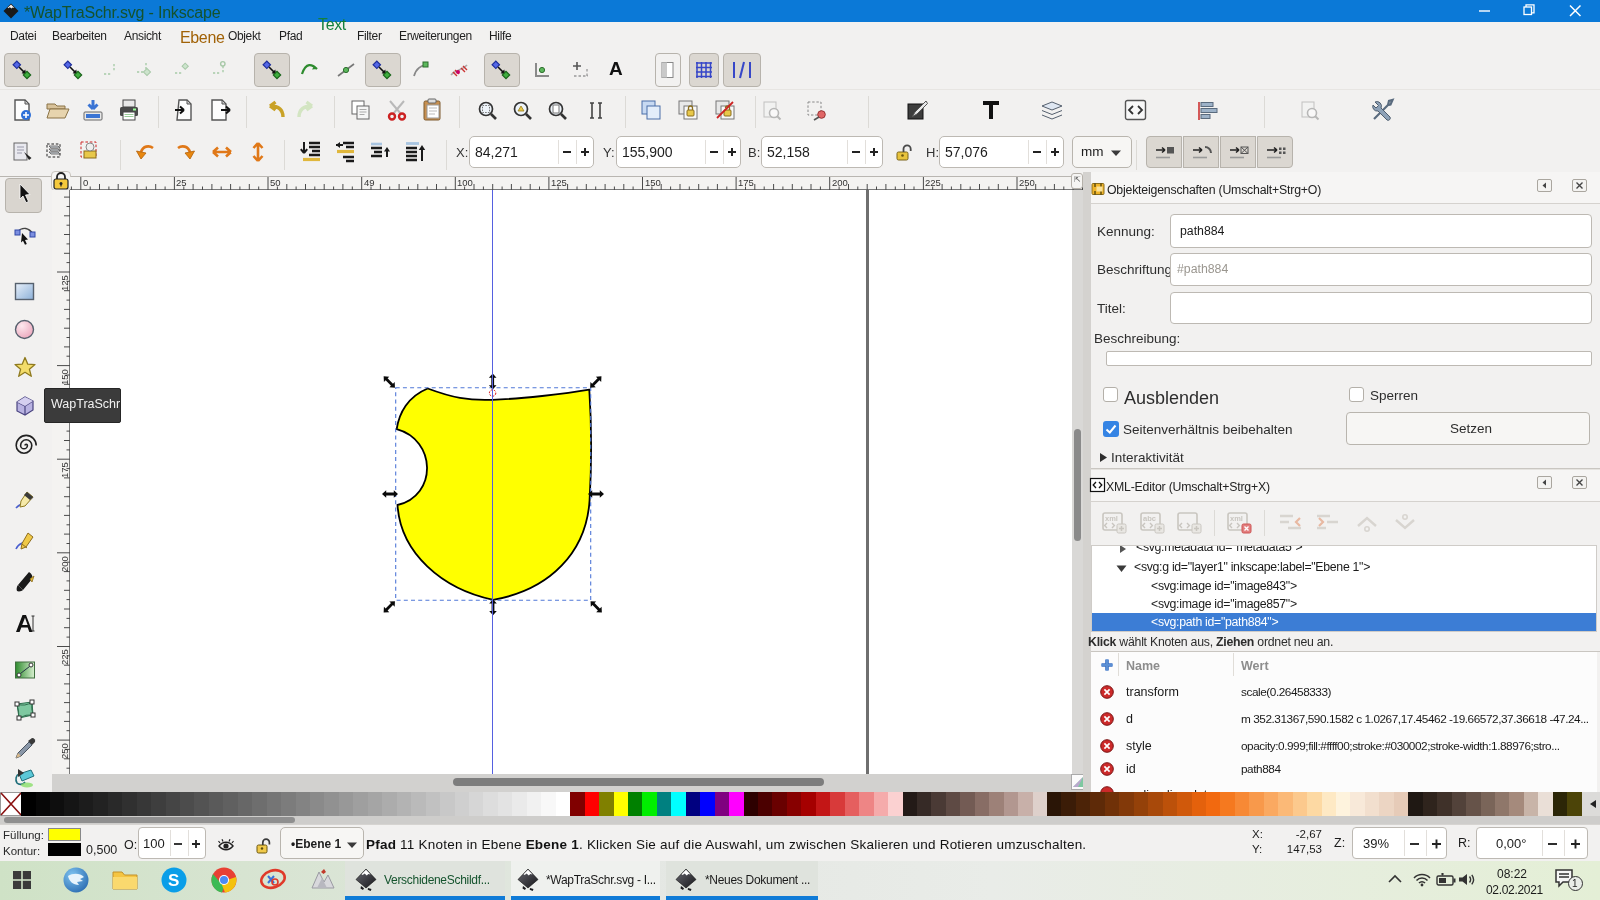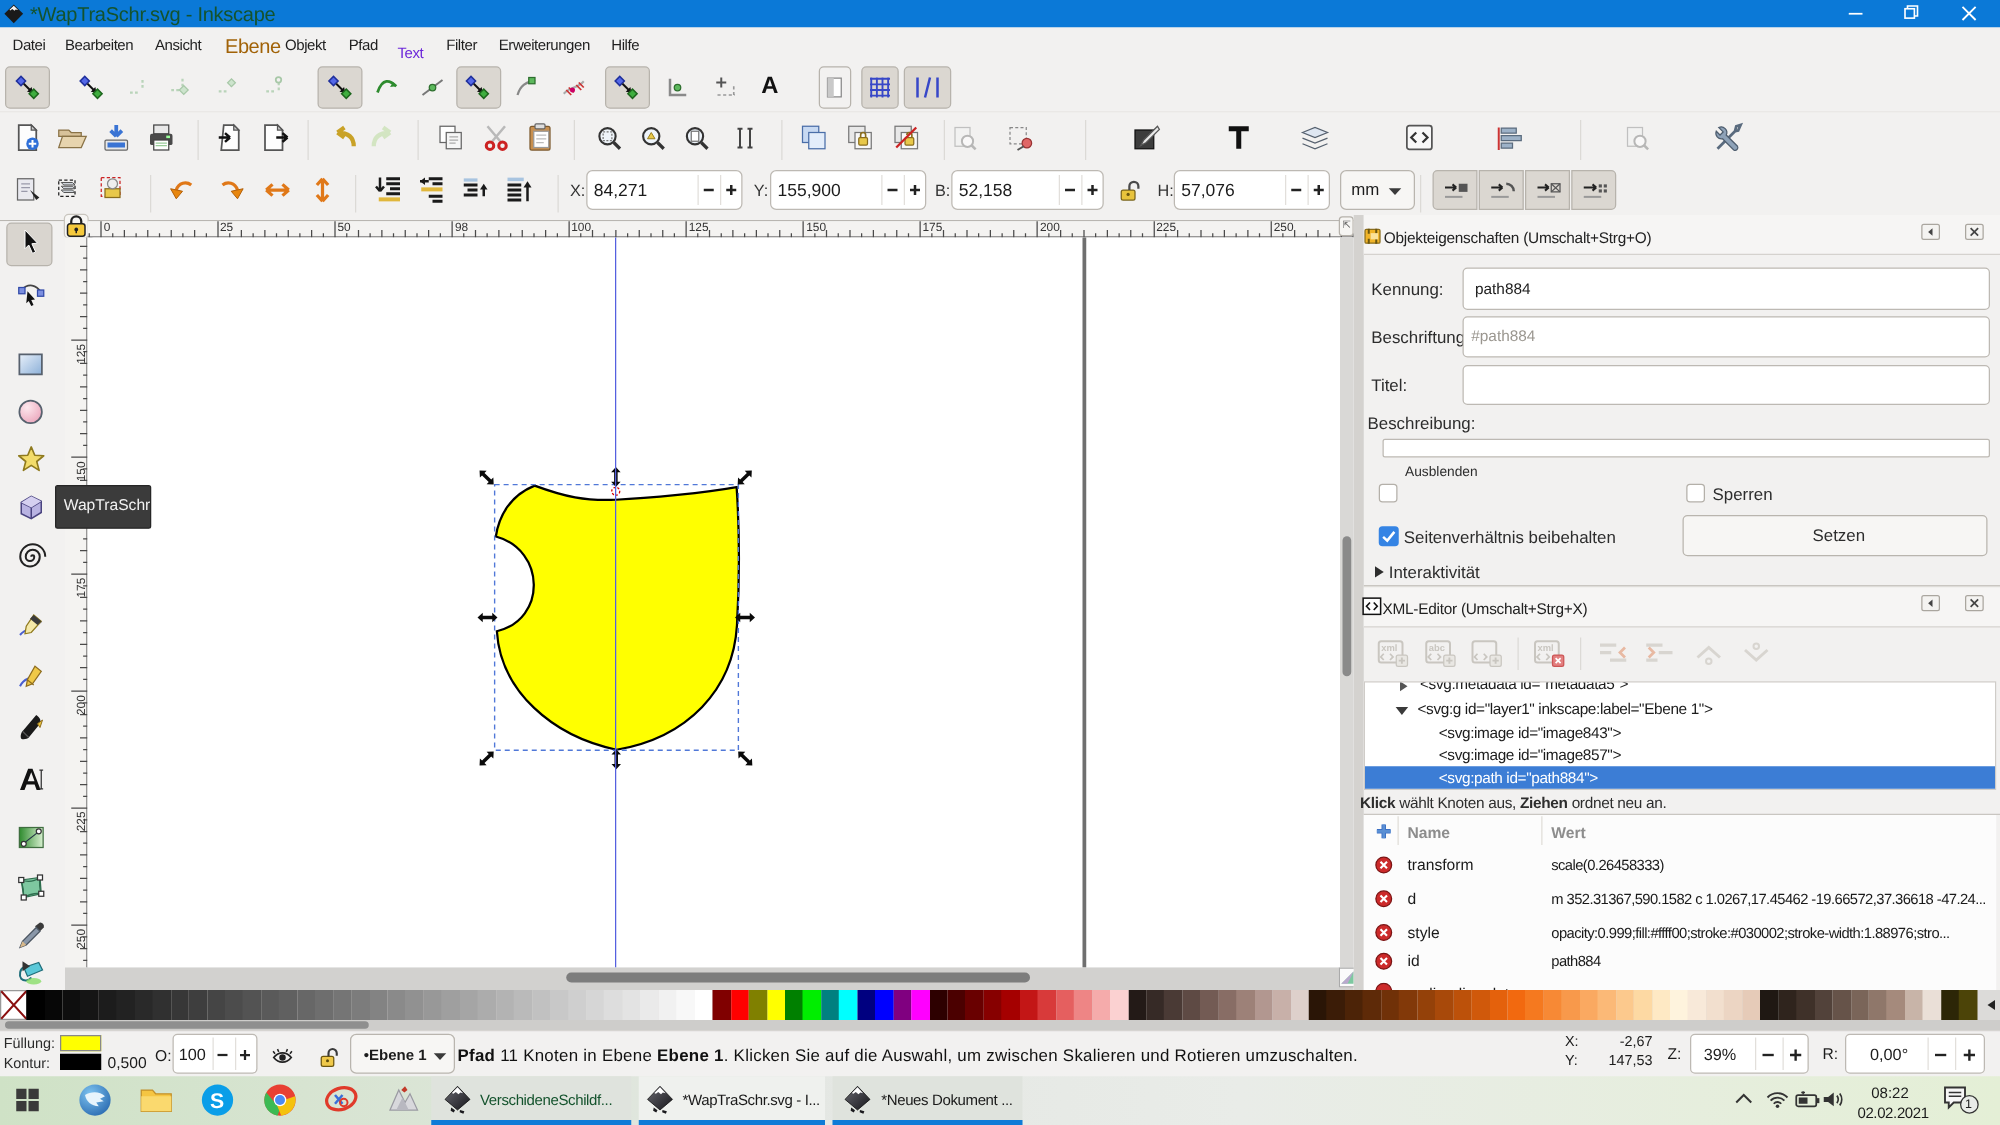--- a/index.html
+++ b/index.html
@@ -26,21 +26,21 @@
  <path d="M51 7 v-2.2 h8 v8 h-2.2" fill="none" stroke="#fff" stroke-width="1.3"></path>
  <path d="M95 5.5 L105.5 16 M105.5 5.5 L95 16" stroke="#fff" stroke-width="1.5"></path>
 </svg>
 <div class="a" style="left:0;top:22px;width:1600px;height:26px;background:#f2f1f0"></div>
 <div class="tx" style="left:10px;top:29px;font-size:12px;letter-spacing:-0.35px;color:#1f1f1f">Datei</div>
 <div class="tx" style="left:52px;top:29px;font-size:12px;letter-spacing:-0.35px;color:#1f1f1f">Bearbeiten</div>
 <div class="tx" style="left:124px;top:29px;font-size:12px;letter-spacing:-0.35px;color:#1f1f1f">Ansicht</div>
 <div class="tx" style="left:180px;top:29px;font-size:16px;letter-spacing:-0.35px;color:#a16207">Ebene</div>
 <div class="tx" style="left:228px;top:29px;font-size:12px;letter-spacing:-0.35px;color:#1f1f1f">Objekt</div>
 <div class="tx" style="left:279px;top:29px;font-size:12px;letter-spacing:-0.35px;color:#1f1f1f">Pfad</div>
-<div class="tx" style="left:318px;top:35px;font-size:12px;letter-spacing:-0.35px;color:#6d28d9">Text</div>
+<div class="tx" style="left:318px;top:16px;font-size:16px;letter-spacing:-0.35px;color:#15803d">Text</div>
 <div class="tx" style="left:357px;top:29px;font-size:12px;letter-spacing:-0.35px;color:#1f1f1f">Filter</div>
 <div class="tx" style="left:399px;top:29px;font-size:12px;letter-spacing:-0.35px;color:#1f1f1f">Erweiterungen</div>
 <div class="tx" style="left:489px;top:29px;font-size:12px;letter-spacing:-0.35px;color:#1f1f1f">Hilfe</div>
 <div class="a" style="left:0;top:48px;width:1600px;height:42px;background:#f2f1f0;border-bottom:1px solid #e7e5e2;box-sizing:border-box"></div>
 <div class="btn" style="left:4px;top:53px;width:36px;height:34px"></div>
 <div class="btn" style="left:254px;top:53px;width:36px;height:34px"></div>
 <div class="btn" style="left:365px;top:53px;width:36px;height:34px"></div>
 <div class="btn" style="left:484px;top:53px;width:36px;height:34px"></div>
 <div class="btn" style="left:655px;top:53px;width:26px;height:34px;background:#f2f1f0"></div>
 <div class="btn" style="left:689px;top:53px;width:30px;height:34px;background:#dbd7d1"></div>
@@ -502,21 +502,21 @@
     <circle cx="8" cy="11.5" r="1.5" fill="#222"></circle>
     <path d="M8 12.5 v2" stroke="#222" stroke-width="1.2"></path>
   </svg>
 <div class="a" style="left:70px;top:177px;width:1015px;height:13px;background:#f4f3f1;border-bottom:1px solid #7a7a7a;box-sizing:border-box"></div>
 <svg class="a" style="left:0;top:0" width="1600" height="200" viewBox="0 0 1600 200">
     <path d="M71.4 186.5 v3.5 M80.8 177 v13 M90.2 186.5 v3.5 M99.5 184 v6 M108.9 186.5 v3.5 M118.2 184 v6 M127.6 186.5 v3.5 M137.0 184 v6 M146.3 186.5 v3.5 M155.7 184 v6 M165.1 186.5 v3.5 M174.4 177 v13 M183.8 186.5 v3.5 M193.1 184 v6 M202.5 186.5 v3.5 M211.9 184 v6 M221.2 186.5 v3.5 M230.6 184 v6 M239.9 186.5 v3.5 M249.3 184 v6 M258.7 186.5 v3.5 M268.0 177 v13 M277.4 186.5 v3.5 M286.8 184 v6 M296.1 186.5 v3.5 M305.5 184 v6 M314.8 186.5 v3.5 M324.2 184 v6 M333.6 186.5 v3.5 M342.9 184 v6 M352.3 186.5 v3.5 M361.7 177 v13 M371.0 186.5 v3.5 M380.4 184 v6 M389.7 186.5 v3.5 M399.1 184 v6 M408.5 186.5 v3.5 M417.8 184 v6 M427.2 186.5 v3.5 M436.5 184 v6 M445.9 186.5 v3.5 M455.3 177 v13 M464.6 186.5 v3.5 M474.0 184 v6 M483.4 186.5 v3.5 M492.7 184 v6 M502.1 186.5 v3.5 M511.4 184 v6 M520.8 186.5 v3.5 M530.2 184 v6 M539.5 186.5 v3.5 M548.9 177 v13 M558.2 186.5 v3.5 M567.6 184 v6 M577.0 186.5 v3.5 M586.3 184 v6 M595.7 186.5 v3.5 M605.1 184 v6 M614.4 186.5 v3.5 M623.8 184 v6 M633.1 186.5 v3.5 M642.5 177 v13 M651.9 186.5 v3.5 M661.2 184 v6 M670.6 186.5 v3.5 M680.0 184 v6 M689.3 186.5 v3.5 M698.7 184 v6 M708.0 186.5 v3.5 M717.4 184 v6 M726.8 186.5 v3.5 M736.1 177 v13 M745.5 186.5 v3.5 M754.8 184 v6 M764.2 186.5 v3.5 M773.6 184 v6 M782.9 186.5 v3.5 M792.3 184 v6 M801.7 186.5 v3.5 M811.0 184 v6 M820.4 186.5 v3.5 M829.7 177 v13 M839.1 186.5 v3.5 M848.5 184 v6 M857.8 186.5 v3.5 M867.2 184 v6 M876.5 186.5 v3.5 M885.9 184 v6 M895.3 186.5 v3.5 M904.6 184 v6 M914.0 186.5 v3.5 M923.4 177 v13 M932.7 186.5 v3.5 M942.1 184 v6 M951.4 186.5 v3.5 M960.8 184 v6 M970.2 186.5 v3.5 M979.5 184 v6 M988.9 186.5 v3.5 M998.3 184 v6 M1007.6 186.5 v3.5 M1017.0 177 v13 M1026.3 186.5 v3.5 M1035.7 184 v6 M1045.1 186.5 v3.5 M1054.4 184 v6 M1063.8 186.5 v3.5 M1073.1 184 v6 M1082.5 186.5 v3.5" stroke="#4a4a4a" stroke-width="1"></path>
   </svg>
 <div class="tx" style="left:83px;top:177px;font-size:9.5px;color:#333">0</div>
 <div class="tx" style="left:176px;top:177px;font-size:9.5px;color:#333">25</div>
 <div class="tx" style="left:270px;top:177px;font-size:9.5px;color:#333">50</div>
-<div class="tx" style="left:364px;top:177px;font-size:9.5px;color:#333">98</div>
+<div class="tx" style="left:364px;top:177px;font-size:9.5px;color:#333">49</div>
 <div class="tx" style="left:457px;top:177px;font-size:9.5px;color:#333">100</div>
 <div class="tx" style="left:551px;top:177px;font-size:9.5px;color:#333">125</div>
 <div class="tx" style="left:645px;top:177px;font-size:9.5px;color:#333">150</div>
 <div class="tx" style="left:738px;top:177px;font-size:9.5px;color:#333">175</div>
 <div class="tx" style="left:832px;top:177px;font-size:9.5px;color:#333">200</div>
 <div class="tx" style="left:925px;top:177px;font-size:9.5px;color:#333">225</div>
 <div class="tx" style="left:1019px;top:177px;font-size:9.5px;color:#333">250</div>
 <div class="a" style="left:52px;top:190px;width:18px;height:584px;background:#f4f3f1;border-right:1px solid #7a7a7a;box-sizing:border-box"></div>
 <svg class="a" style="left:0;top:0" width="100" height="900" viewBox="0 0 100 900">
     <path d="M64 197.1 h6 M66.5 206.5 h3.5 M64 215.8 h6 M66.5 225.2 h3.5 M64 234.5 h6 M66.5 243.9 h3.5 M64 253.3 h6 M66.5 262.6 h3.5 M57 272.0 h13 M66.5 281.3 h3.5 M64 290.7 h6 M66.5 300.1 h3.5 M64 309.4 h6 M66.5 318.8 h3.5 M64 328.2 h6 M66.5 337.5 h3.5 M64 346.9 h6 M66.5 356.2 h3.5 M57 365.6 h13 M66.5 375.0 h3.5 M64 384.3 h6 M66.5 393.7 h3.5 M64 403.1 h6 M66.5 412.4 h3.5 M64 421.8 h6 M66.5 431.1 h3.5 M64 440.5 h6 M66.5 449.9 h3.5 M57 459.2 h13 M66.5 468.6 h3.5 M64 477.9 h6 M66.5 487.3 h3.5 M64 496.7 h6 M66.5 506.0 h3.5 M64 515.4 h6 M66.5 524.8 h3.5 M64 534.1 h6 M66.5 543.5 h3.5 M57 552.8 h13 M66.5 562.2 h3.5 M64 571.6 h6 M66.5 580.9 h3.5 M64 590.3 h6 M66.5 599.6 h3.5 M64 609.0 h6 M66.5 618.4 h3.5 M64 627.7 h6 M66.5 637.1 h3.5 M57 646.5 h13 M66.5 655.8 h3.5 M64 665.2 h6 M66.5 674.5 h3.5 M64 683.9 h6 M66.5 693.3 h3.5 M64 702.6 h6 M66.5 712.0 h3.5 M64 721.4 h6 M66.5 730.7 h3.5 M57 740.1 h13 M66.5 749.4 h3.5 M64 758.8 h6 M66.5 768.2 h3.5" stroke="#4a4a4a" stroke-width="1"></path>
@@ -600,21 +600,21 @@
 <div class="entry" style="left:1170px;top:214px;width:422px;height:34px"></div>
 <div class="tx" style="left:1180px;top:224px;font-size:12.3px;color:#1a1a1a">path884</div>
 <div class="tx" style="left:1097px;top:262px;font-size:13.5px">Beschriftung:</div>
 <div class="entry" style="left:1170px;top:253px;width:422px;height:33px"></div>
 <div class="tx" style="left:1177px;top:262px;font-size:12.3px;color:#9a968f">#path884</div>
 <div class="tx" style="left:1097px;top:301px;font-size:13.5px">Titel:</div>
 <div class="entry" style="left:1170px;top:292px;width:422px;height:32px"></div>
 <div class="tx" style="left:1094px;top:331px;font-size:13.5px">Beschreibung:</div>
 <div class="entry" style="left:1106px;top:351px;width:486px;height:15px;border-radius:2px"></div>
 <div class="a" style="left:1103px;top:387px;width:15px;height:15px;background:#fff;border:1px solid #b4b0a9;border-radius:3px;box-sizing:border-box"></div>
-<div class="tx" style="left:1124px;top:372px;font-size:11px">Ausblenden</div>
+<div class="tx" style="left:1124px;top:388px;font-size:18px">Ausblenden</div>
 <div class="a" style="left:1349px;top:387px;width:15px;height:15px;background:#fff;border:1px solid #b4b0a9;border-radius:3px;box-sizing:border-box"></div>
 <div class="tx" style="left:1370px;top:388px;font-size:13.5px">Sperren</div>
 <div class="a" style="left:1103px;top:421px;width:16px;height:16px;background:#3584e4;border-radius:3px"></div>
 <svg class="a" style="left:1103px;top:421px" width="16" height="16" viewBox="0 0 16 16">
     <path d="M3.5 8.5 L6.8 11.5 L12.5 4.5" fill="none" stroke="#fff" stroke-width="2"></path>
   </svg>
 <div class="tx" style="left:1123px;top:422px;font-size:13.5px">Seitenverhältnis beibehalten</div>
 <div class="fbtn" style="left:1346px;top:412px;width:244px;height:33px"></div>
 <div class="tx" style="left:1450px;top:421px;font-size:13.5px">Setzen</div>
 <svg class="a" style="left:1099px;top:452px" width="9" height="11" viewBox="0 0 9 11">

